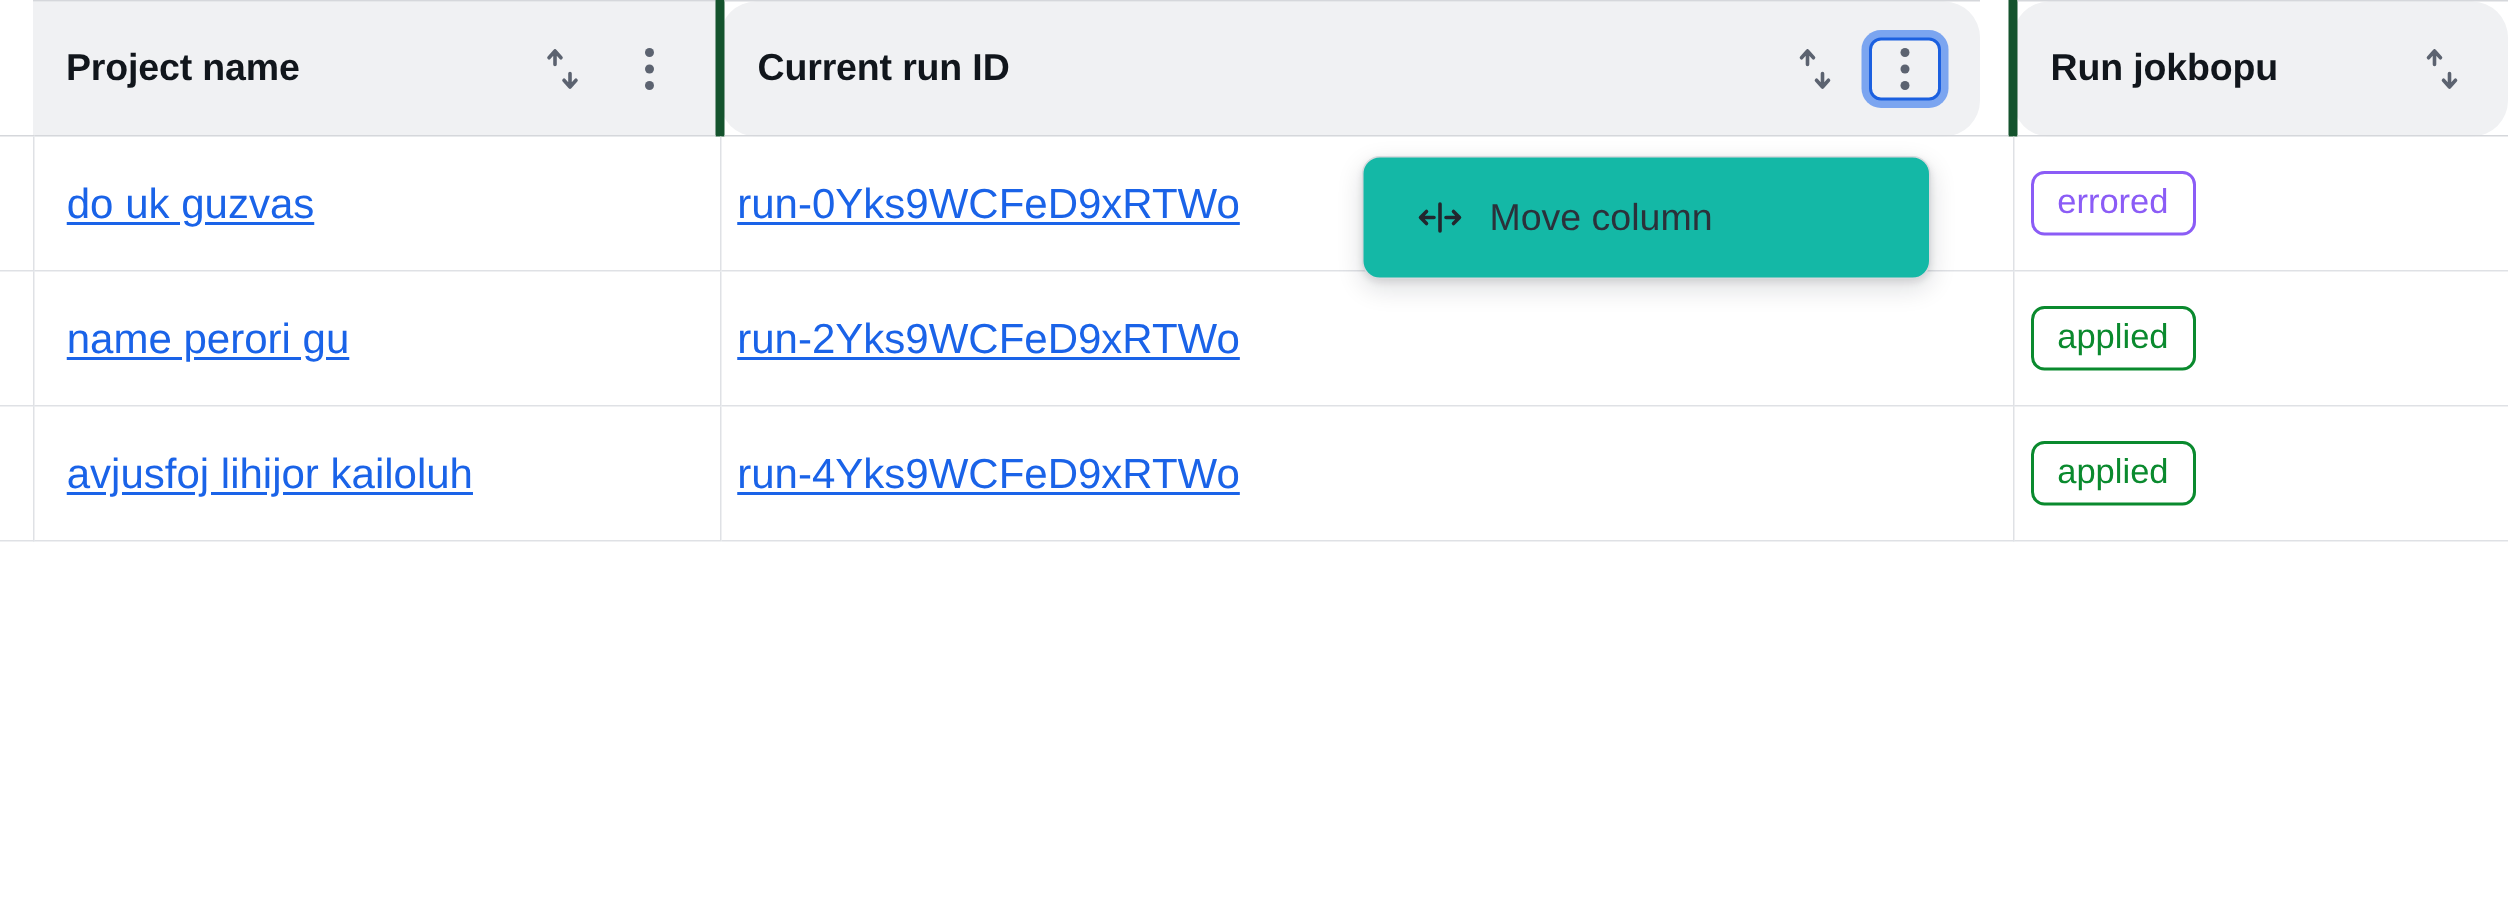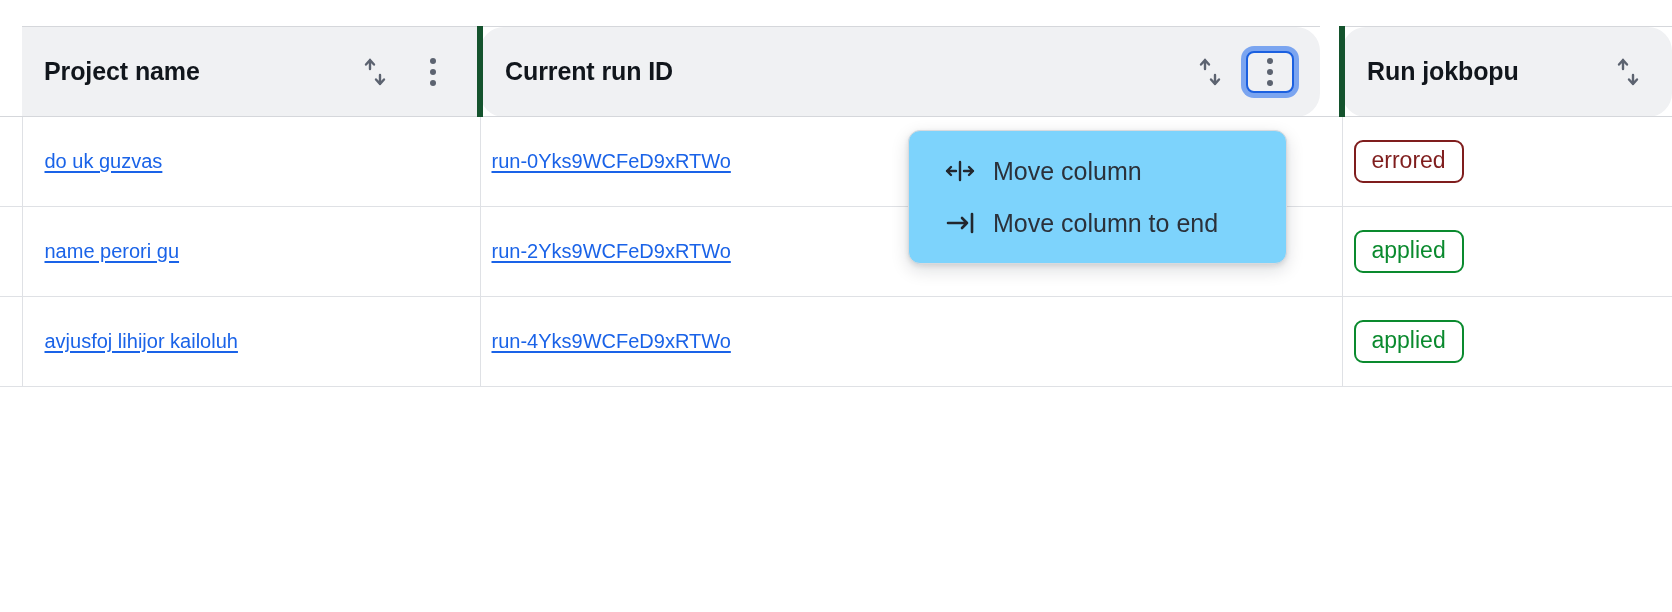--- a/index.html
+++ b/index.html
@@ -15,21 +15,20 @@
     position: relative;
     width: 1672px;
     height: 612px;
     background: #ffffff;
   }
 
   table.grid {
     border-collapse: collapse;
     table-layout: fixed;
     width: 1672px;
-    margin-top: 26px;
   }
 
   
   col.c-gutter   { width: 22px; }
   col.c-project  { width: 458px; }
   col.c-runid    { width: 840px; }
   col.c-gutter2  { width: 22px; }
   col.c-status   { width: 330px; }
 
   
@@ -128,47 +127,47 @@
     vertical-align: middle;
     background: #ffffff;
   }
   tbody td.gutter {
     border-right: 1px solid #dfe1e5;
     padding: 0;
   }
   tbody td.sep { border-left: 1px solid #dfe1e5; padding-left: 11px; }
 
   a.cell-link {
-    font-size: 20px;
+    font-size: 28px;
     color: #1a63e8;
     text-decoration: underline;
     text-underline-offset: 3px;
     white-space: nowrap;
   }
 
   .badge {
     display: inline-block;
     font-size: 23px;
     padding: 5px 16px 7px;
     border-radius: 9px;
     border: 2px solid currentColor;
     line-height: 1.15;
     white-space: nowrap;
   }
-  .badge.errored { color: #7f1d1d; }
+  .badge.errored { color: #8b5cf6; }
   .badge.applied { color: #0a8a2e; }
   .badge.planned { color: #c25400; }
 
   
   .menu {
     position: absolute;
     left: 908px;
     top: 104px;
     width: 379px;
-    background: #7dd3fc;
+    background: #14b8a6;
     border: 1px solid #d8dade;
     border-radius: 12px;
     box-shadow: 0 6px 18px rgba(16,22,32,0.14), 0 2px 5px rgba(16,22,32,0.10);
     padding: 14px 0 14px 0;
     z-index: 40;
   }
   .menu-item {
     display: flex;
     align-items: center;
     gap: 18px;
@@ -299,24 +298,15 @@
         <svg width="30" height="22" viewBox="0 0 30 22" fill="none" aria-hidden="true">
           <path d="M15 2 L15 20" stroke="#22272e" stroke-width="2.4" stroke-linecap="round"></path>
           <path d="M11 11 L2 11 M2 11 L6 7 M2 11 L6 15" stroke="#22272e" stroke-width="2.4" stroke-linecap="round" stroke-linejoin="round"></path>
           <path d="M19 11 L28 11 M28 11 L24 7 M28 11 L24 15" stroke="#22272e" stroke-width="2.4" stroke-linecap="round" stroke-linejoin="round"></path>
         </svg>
       </span>
       <span class="menu-label">Move column</span>
     </div>
 
 
-    <div class="menu-item">
-      <span class="menu-icon">
-        <svg width="30" height="22" viewBox="0 0 30 22" fill="none" aria-hidden="true">
-          <path d="M27 2 L27 20" stroke="#22272e" stroke-width="2.6" stroke-linecap="round"></path>
-          <path d="M3 11 L22 11 M22 11 L17 6 M22 11 L17 16" stroke="#22272e" stroke-width="2.6" stroke-linecap="round" stroke-linejoin="round"></path>
-        </svg>
-      </span>
-      <span class="menu-label">Move column to end</span>
-    </div>
   </div>
 
 </div>
 
 </body></html>

